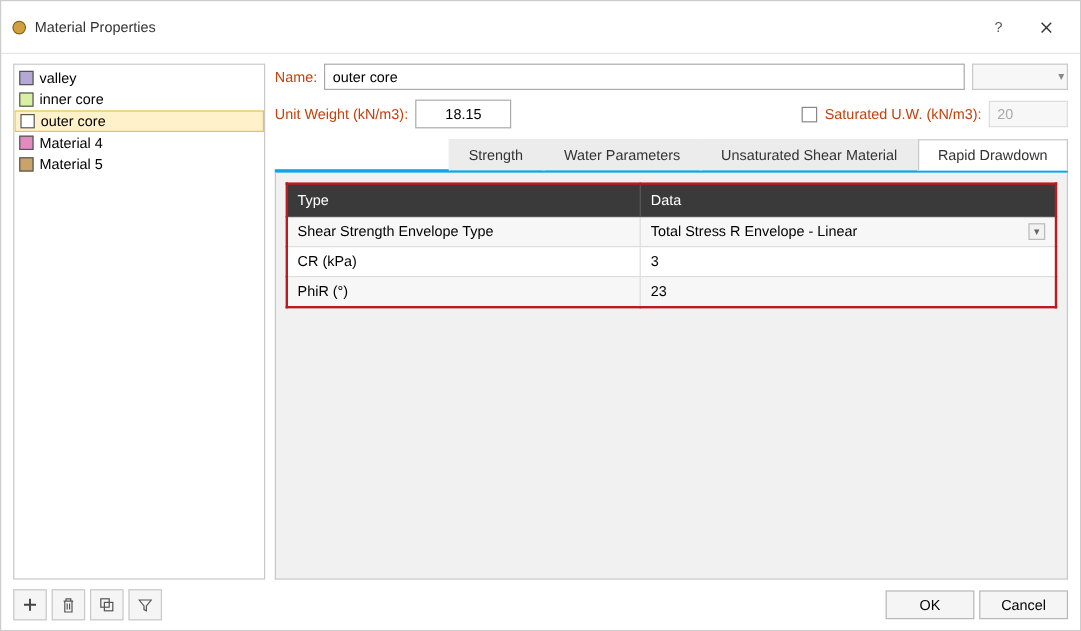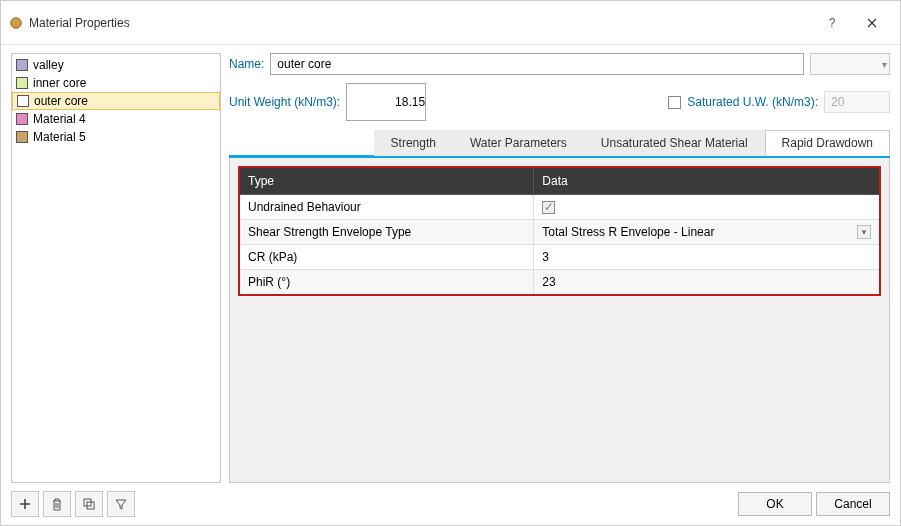--- a/index.html
+++ b/index.html
@@ -10,25 +10,25 @@
   .titlebar .title { flex:1; color:#333; }
   .titlebar .tbtn { width:40px; height:28px; display:flex; align-items:center; justify-content:center; color:#555; }
   .body { flex:1; display:flex; padding:8px 10px 0 10px; gap:8px; min-height:0; }
   .sidebar { width:210px; border:1px solid #c8c8c8; background:#fff; display:flex; flex-direction:column; }
   .mat-list { flex:1; overflow:auto; padding:2px 0; }
   .mat-item { display:flex; align-items:center; height:18px; padding:0 4px; gap:5px; cursor:default; }
   .mat-item.selected { background:#fff1c9; border:1px solid #e8c15a; height:18px; }
   .swatch { width:12px; height:12px; border:1px solid #555; flex-shrink:0; }
   .main { flex:1; display:flex; flex-direction:column; min-width:0; }
   .row { display:flex; align-items:center; gap:6px; margin-bottom:8px; }
-  .lbl { color:#0369a1;text-align:right; }
+  .lbl { color:#c2410c;text-align:right; }
   .name-input { flex:1; height:22px; border:1px solid #aaa; padding:0 6px; background:#fff; }
   .hatch-dd { width:80px; height:22px; border:1px solid #c8c8c8; background:#f7f7f7; display:flex; align-items:center; justify-content:flex-end; padding:0 2px; }
   .hatch-dd .caret { color:#888; font-size:10px; }
-  .uw-input { width:80px; height:38px; border:1px solid #aaa; text-align:right; padding:0 0; }
+  .uw-input { width:80px; height:24px; border:1px solid #aaa; text-align:right; padding:0 24px; }
   .sat-input { width:66px; height:22px; border:1px solid #ddd; background:#f7f7f7; color:#aaa; padding:0 6px; }
   .chk { width:13px; height:13px; border:1px solid #888; background:#fff; display:inline-block; }
   .spacer { flex:1; }
   .tabs { display:flex; border-bottom:3px solid #0ea5e9;justify-content:flex-end; }
   .tab { padding:5px 16px; border:1px solid transparent; border-bottom:none; color:#333; background:#ececec; margin-right:0; position:relative; top:1px; cursor:default; }
   .tab + .tab { margin-left:0; }
   .tab.inactive { background:#ececec; border-color:#ececec; }
   .tab.active { background:#fff; border:1px solid #c8c8c8; border-bottom:1px solid #fff; }
   .tab-pane { flex:1; border:1px solid #c8c8c8; border-top:none; padding:8px; background:#f1f1f1; min-height:0; }
   .grid { width:100%; border:2px solid #b91c1c; background:#fff; border-collapse:collapse; }
@@ -117,24 +117,20 @@
 
       <div class="tab-pane">
         <table class="grid">
           <thead>
             <tr>
               <th style="width:46%">Type</th>
               <th>Data</th>
             </tr>
           </thead>
           <tbody id="grid-body">
-              <tr>
-                <td>Undrained Behaviour</td>
-                <td><span class="cell-check disabled">✓</span></td>
-              </tr>
               <tr class="alt">
                 <td>Shear Strength Envelope Type</td>
                 <td>
                   <div class="cell-dd">
                     <span>Total Stress R Envelope - Linear</span>
                     <span class="caret">▾</span>
                   </div>
                 </td>
               </tr>
               <tr>

